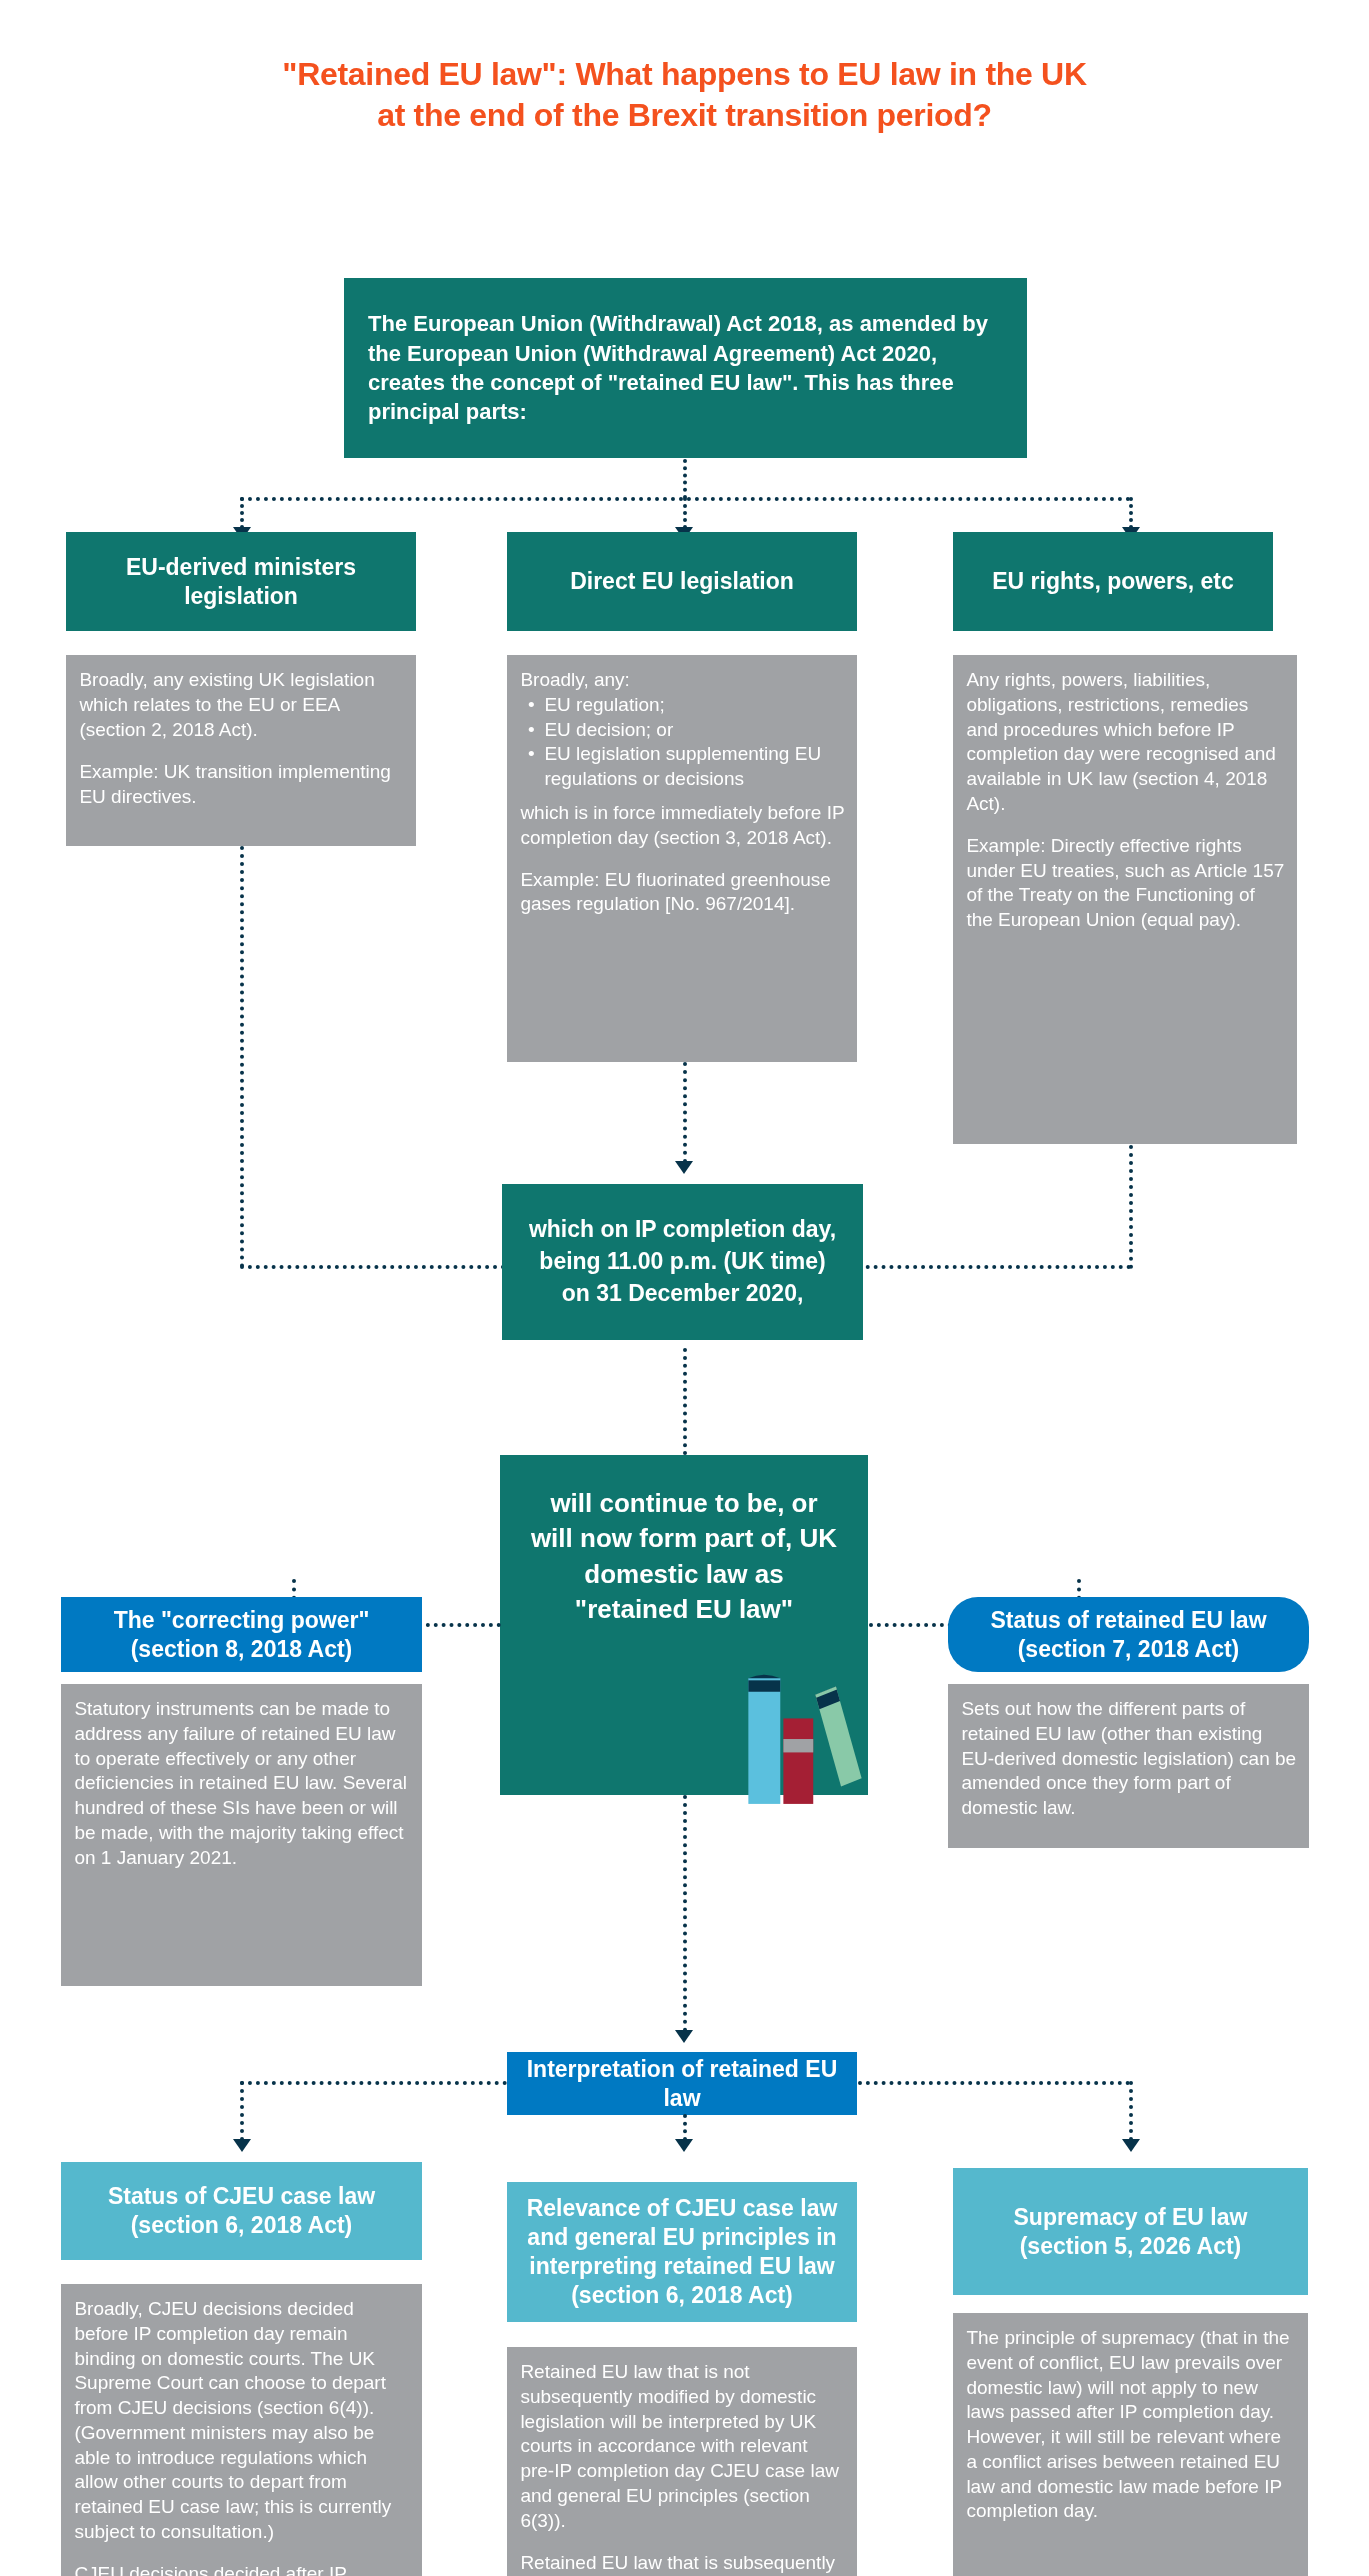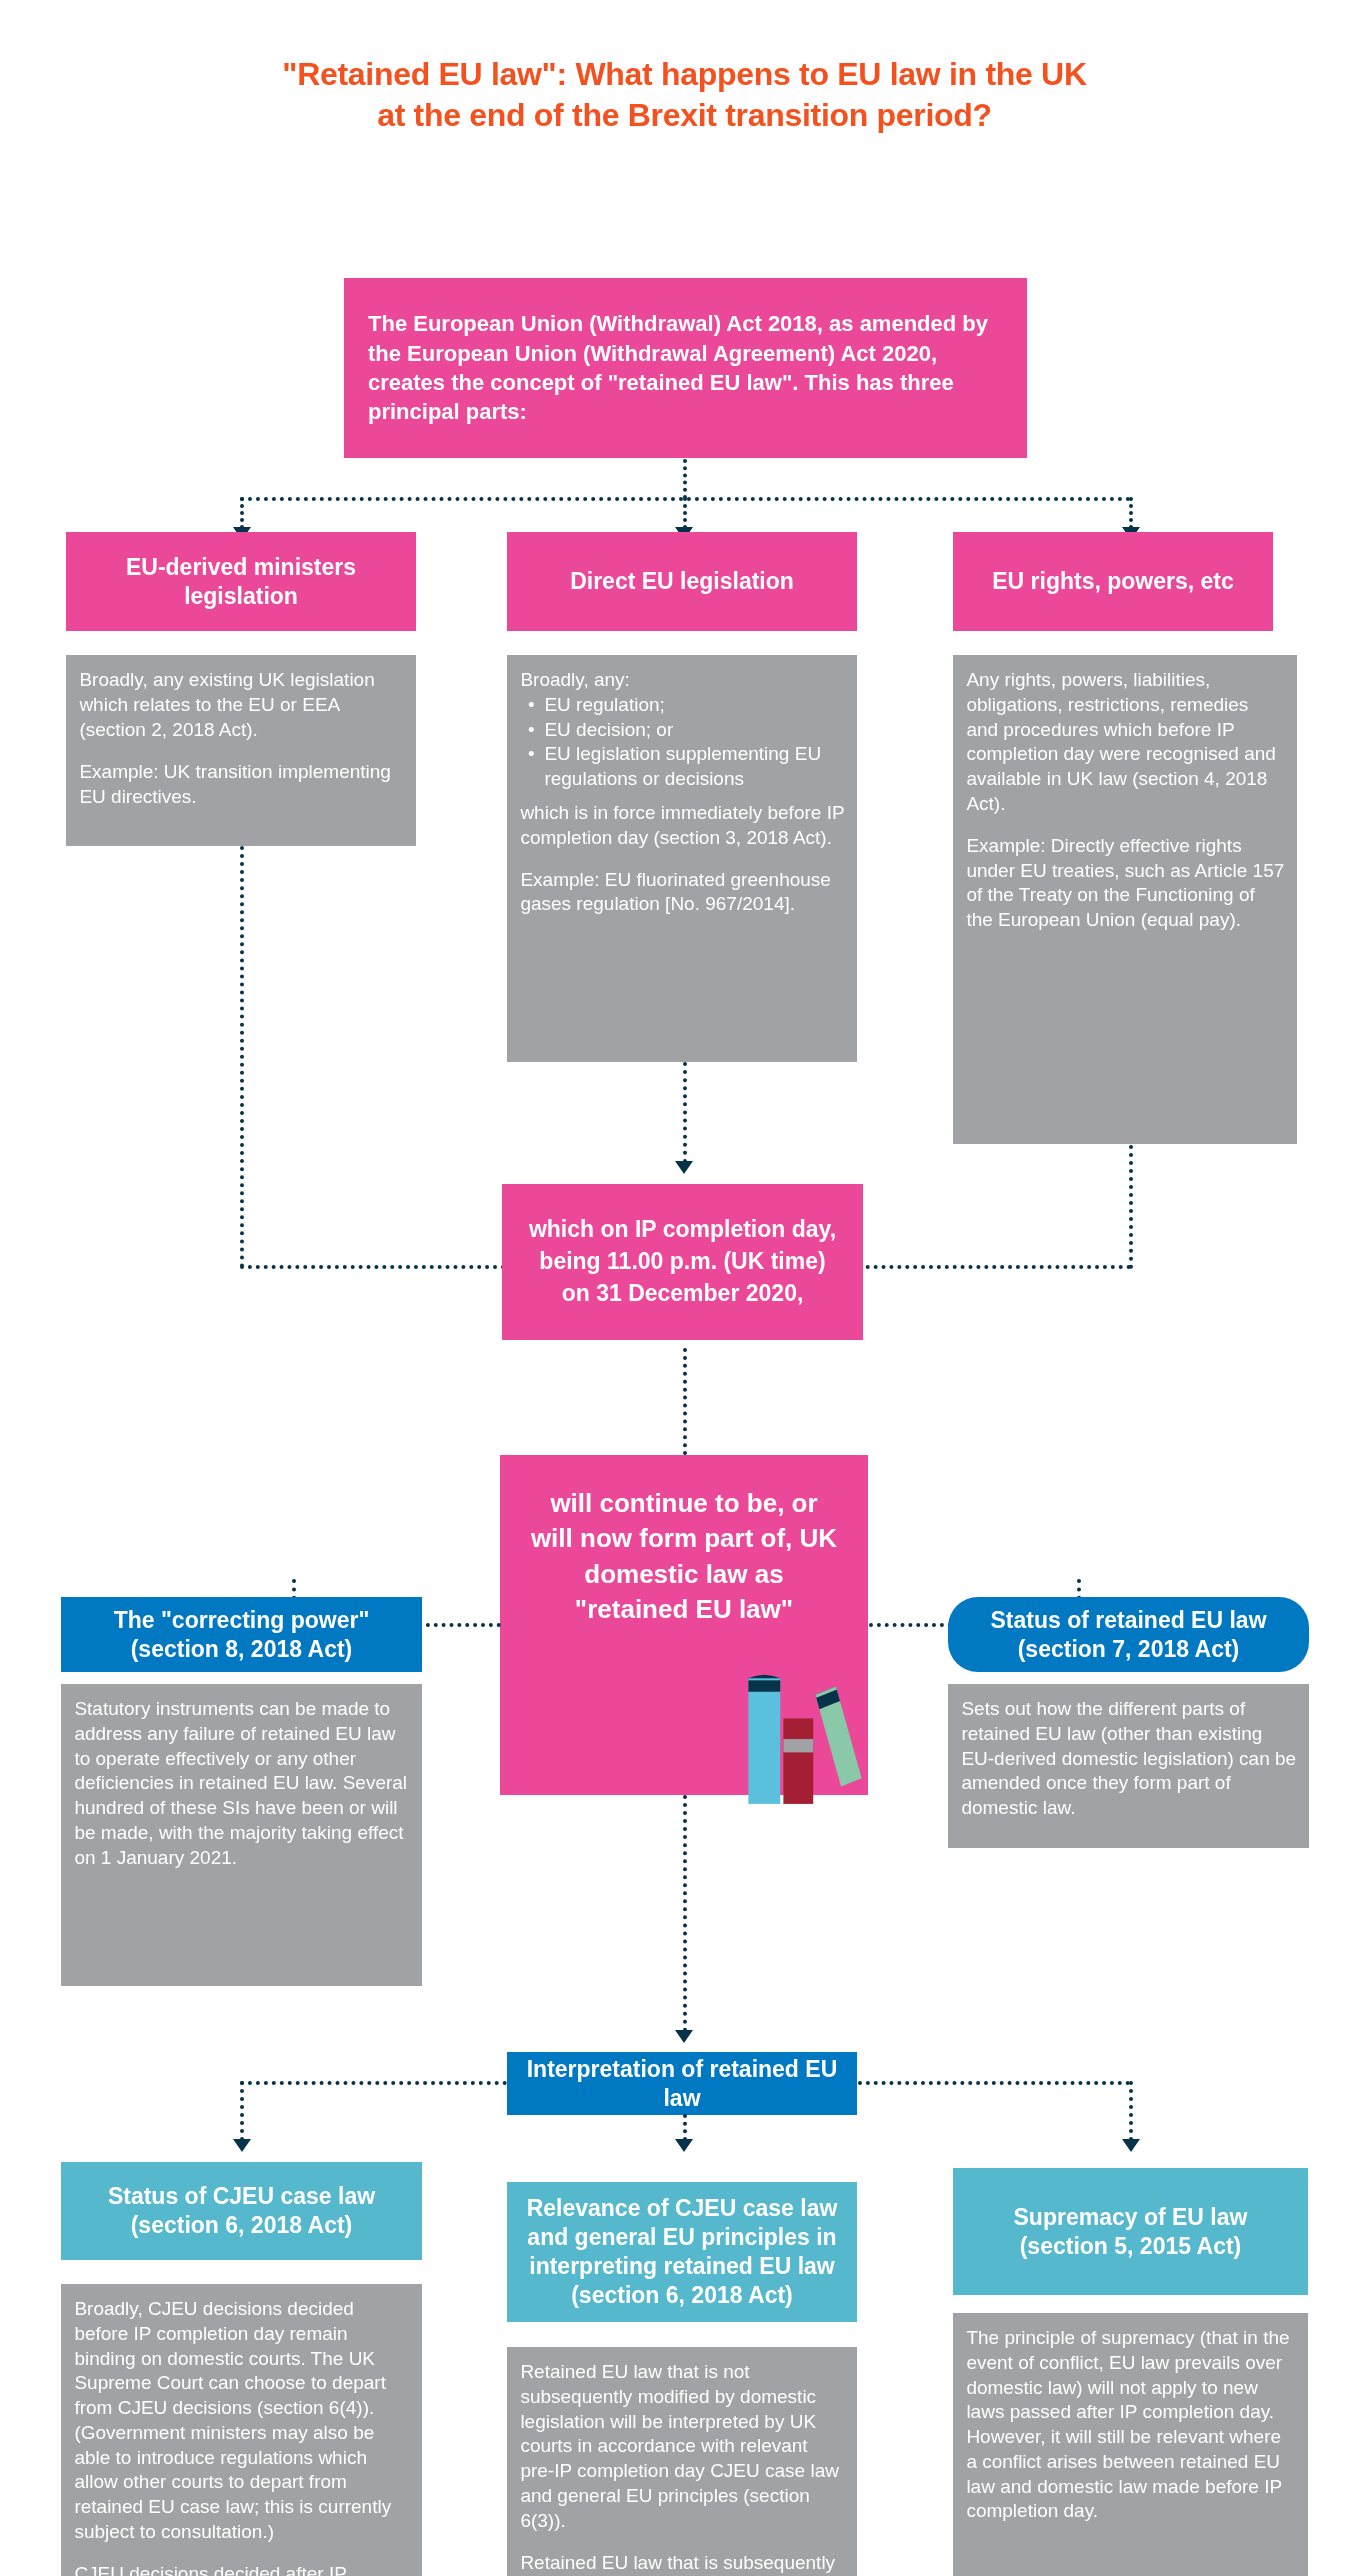--- a/index.html
+++ b/index.html
@@ -29,21 +29,21 @@
   
   .box {
     position: absolute;
     display: flex;
     align-items: center;
     justify-content: center;
     text-align: center;
     color: #ffffff;
     font-weight: bold;
   }
-  .navy   { background: #ec4899; }
+  .navy   { background: #0f766e; }
   .blue   { background: #0079C2; }
   .teal   { background: #55B8CD; }
 
   .body-box {
     position: absolute;
     background: #A0A2A5;
     color: #ffffff;
     font-weight: normal;
     text-align: left;
     padding: 13.4px 12.4px 11.3px 13.4px;
@@ -237,18 +237,18 @@
 
 <div class="box teal" style="left:507px; top:2182px; width:350px; height:140px; padding:0 11.3px; font-size:23px; line-height:1.26;">
   <span>Relevance of CJEU case law and general EU principles in interpreting retained EU law (section 6, 2018 Act)</span>
 </div>
 <div class="body-box" style="left:507px; top:2347px; width:350px; height:582px;">
   <p>Retained EU law that is not subsequently modified by domestic legislation will be interpreted by UK courts in accordance with relevant pre-IP completion day CJEU case law and general EU principles (section 6(3)).</p>
   <p>Retained EU law that is subsequently modified by domestic legislation will be interpreted by UK courts in accordance with relevant pre-IP completion day CJEU case law and general EU principles only where that accords with the intention of the amendments (section 6 (6)).</p>
 </div>
 
 <div class="box teal" style="left:953px; top:2168px; width:355px; height:127px; padding:0 13.4px; font-size:23px; line-height:1.26;">
-  <span>Supremacy of EU law (section 5, 2015 Act)</span>
+  <span>Supremacy of EU law (section 5, 2026 Act)</span>
 </div>
 <div class="body-box" style="left:953px; top:2313px; width:355px; height:350px;">
   <p>The principle of supremacy (that in the event of conflict, EU law prevails over domestic law) will not apply to new laws passed after IP completion day. However, it will still be relevant where a conflict arises between retained EU law and domestic law made before IP completion day.</p>
 </div>
 
 
 </body></html>

